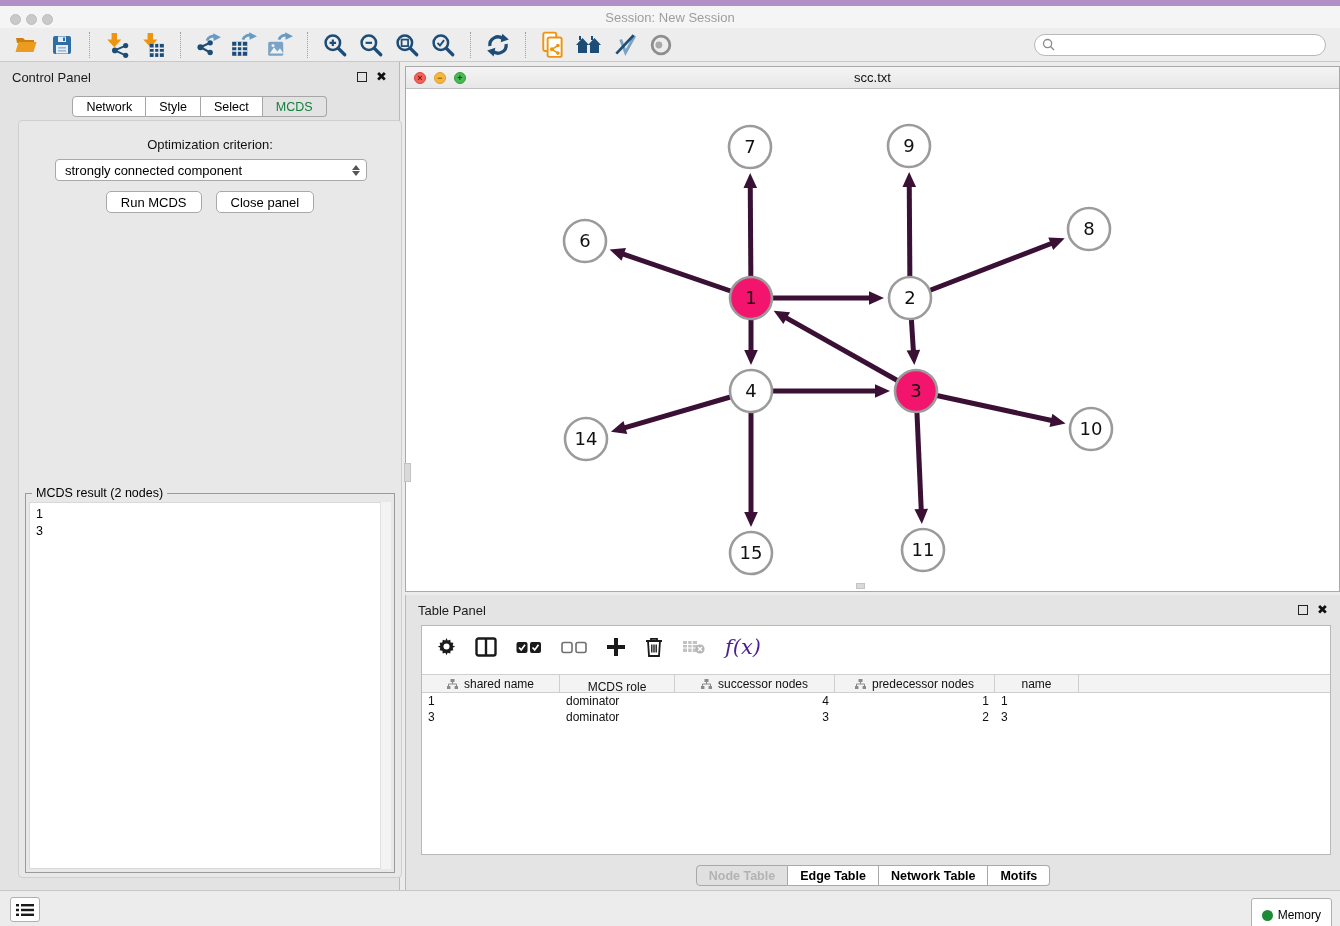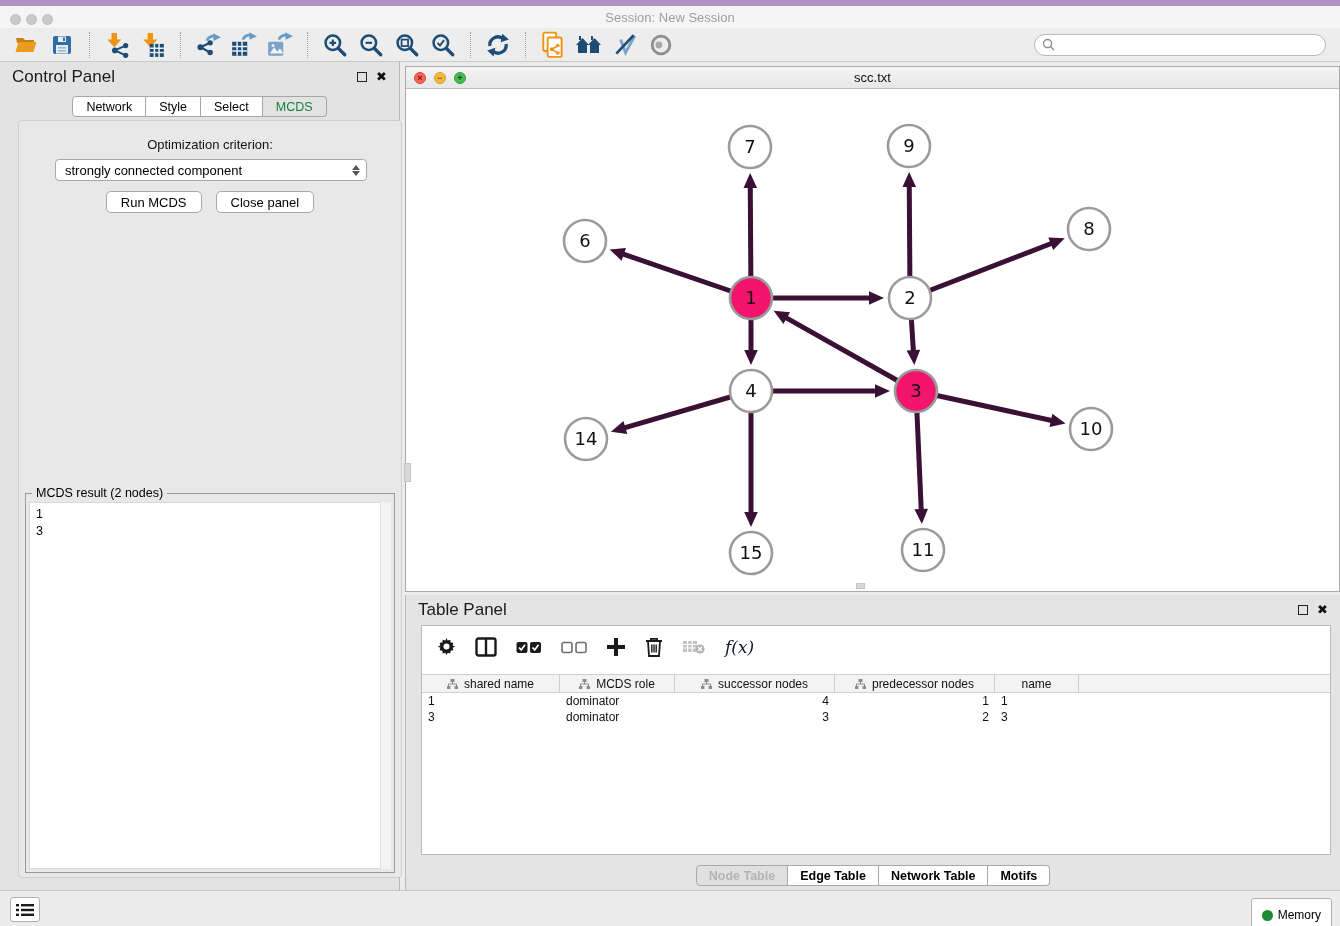--- a/index.html
+++ b/index.html
@@ -17,21 +17,21 @@
   
   #main-toolbar { left:0; top:28px; width:1340px; height:34px; background:#ededed; border-bottom:1px solid #c9c9c9; display:flex; align-items:center; padding:0 8px; }
   .tb-icon { width:30px; height:28px; display:flex; align-items:center; justify-content:center; margin:0 3px; }
   .tb-sep { width:1px; height:26px; border-left:1px dotted #9f9f9f; margin:0 9px; }
   #search-box { margin-left:auto; margin-right:6px; width:292px; height:22px; background:#fff; border:1px solid #b9b9b9; border-radius:11px; display:flex; align-items:center; padding-left:7px; }
   #search-box input { border:none; outline:none; flex:1; height:18px; font-size:12px; background:transparent; margin-left:4px; }
 
   
   #control-panel { left:0; top:62px; width:400px; height:828px; background:#e3e3e3; border-right:1px solid #b9b9b9; }
   .panel-header { height:30px; display:flex; align-items:center; padding:0 12px; }
-  .panel-title { font-size:17px; color:#1a1a1a; }
+  .panel-title { font-size:13px; color:#1a1a1a; }
   .panel-header-icons { margin-left:auto; display:flex; align-items:center; gap:9px; }
   .float-icon { width:10px; height:10px; border:1.6px solid #222; display:inline-block; }
   .close-icon { font-size:13px; font-weight:bold; color:#111; line-height:10px; }
   #cp-tabs { display:flex; justify-content:center; margin-top:4px; }
   .cp-tab { height:21px; padding:0 13px; background:#fff; border:1px solid #a6a6a6; border-left:none; font-size:12.5px; display:flex; align-items:center; color:#000; }
   .cp-tab:first-child { border-left:1px solid #a6a6a6; border-radius:4px 0 0 4px; }
   .cp-tab:last-child { border-radius:0 4px 4px 0; }
   .cp-tab.active-gray { background:#e3e3e3; color:#15803d; }
   #cp-inner { left:18px; top:58px; width:384px; height:758px; background:#e8e8e8; border:1px solid #cfcfcf; border-radius:4px; }
   #opt-label { width:100%; text-align:center; top:16px; font-size:13px; color:#111; }
@@ -54,21 +54,21 @@
   #net-lights { left:8px; top:5px; display:flex; }
   #net-title { width:100%; text-align:center; top:3px; font-size:13px; color:#111; }
   #net-canvas { left:0; top:22px; width:933px; height:502px; background:#fff; }
   .grip { background:#d9d9d9; border:1px solid #c4c4c4; }
 
   
   #table-panel { left:405px; top:595px; width:935px; height:295px; background:#e4e4e4; border-left:1px solid #b9b9b9; }
   #tp-inner { left:15px; top:30px; width:910px; height:230px; background:#fff; border:1px solid #b9b9b9; }
   #tp-toolbar { height:42px; display:flex; align-items:center; padding-left:15px; gap:19px; }
   .tp-icon { display:flex; align-items:center; justify-content:center; }
-  #tp-fx { font-family:"DejaVu Serif", serif; font-style:italic; font-size:17px; color:#0f172a; }
+  #tp-fx { font-family:"DejaVu Serif", serif; font-style:italic; font-size:21px; color:#4c1d95; }
   #tp-table { position:absolute; left:0; top:48px; width:908px; }
   .tp-head-row { display:flex; height:19px; background:#f3f3f3; border-top:1px solid #cfcfcf; border-bottom:1px solid #cfcfcf; }
   .tp-head-cell { display:flex; align-items:center; justify-content:center; gap:6px; border-right:1px solid #cfcfcf; font-size:12px; color:#111; }
   .tp-row { display:flex; height:16px; }
   .tp-cell { font-size:12px; color:#111; padding:0 6px; display:flex; align-items:center; }
   .tp-cell.num { justify-content:flex-end; }
   #tp-tabs { bottom:4px; width:100%; display:flex; justify-content:center; }
   .tp-tab { height:21px; padding:8px 12px; background:#fff; border:1px solid #a8a8a8; border-left:none; font-size:12.5px; font-weight:bold; display:flex; align-items:center; color:#000; }
   .tp-tab:first-child { border-left:1px solid #a8a8a8; border-radius:4px 0 0 4px; }
   .tp-tab:last-child { border-radius:0 4px 4px 0; }
@@ -400,21 +400,21 @@
       <div class="tp-head-row" id="tp-head-row">
           <div class="tp-head-cell" style="width: 138px;">
             <svg width="11" height="10" viewBox="0 0 11 10">
               <rect x="3.5" y="0" width="4" height="3" fill="#8a8a8a"></rect>
               <path d="M5.5 3v2M1.5 5h8M1.5 5v2M9.5 5v2" stroke="#8a8a8a" stroke-width="1"></path>
               <rect x="0" y="7" width="3.4" height="3" fill="#8a8a8a"></rect>
               <rect x="7.6" y="7" width="3.4" height="3" fill="#8a8a8a"></rect>
             </svg>
             <span>shared name</span>
           </div>
-          <div class="tp-head-cell" style="width: 115px;">
+          <div class="tp-head-cell" style="width: 115px; flex-direction: column;">
             <svg width="11" height="10" viewBox="0 0 11 10">
               <rect x="3.5" y="0" width="4" height="3" fill="#8a8a8a"></rect>
               <path d="M5.5 3v2M1.5 5h8M1.5 5v2M9.5 5v2" stroke="#8a8a8a" stroke-width="1"></path>
               <rect x="0" y="7" width="3.4" height="3" fill="#8a8a8a"></rect>
               <rect x="7.6" y="7" width="3.4" height="3" fill="#8a8a8a"></rect>
             </svg>
             <span>MCDS role</span>
           </div>
           <div class="tp-head-cell" style="width: 160px;">
             <svg width="11" height="10" viewBox="0 0 11 10">

